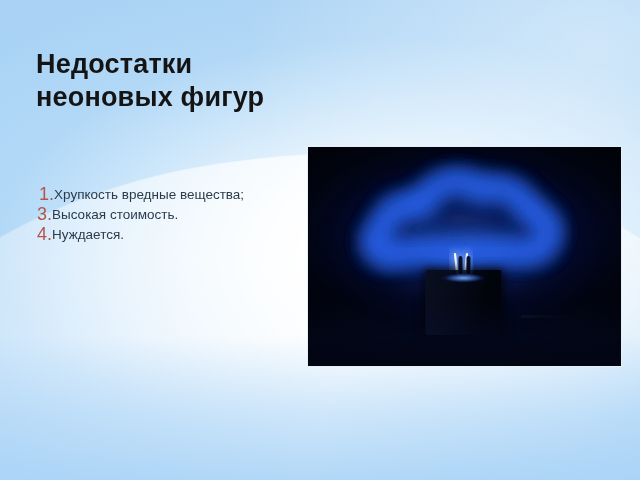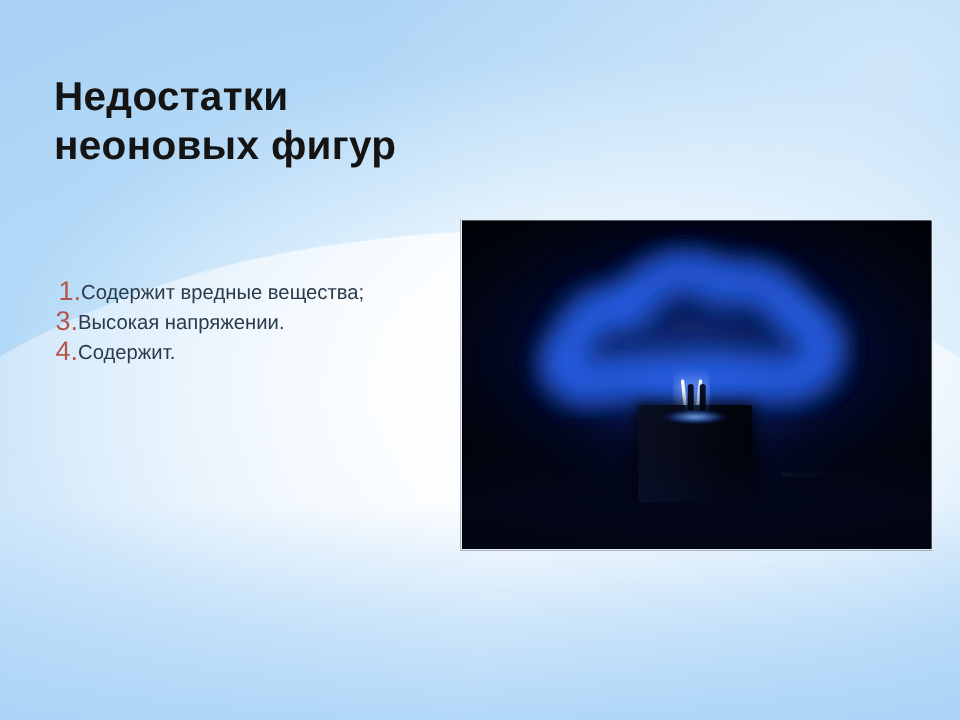--- a/index.html
+++ b/index.html
@@ -251,32 +251,32 @@
   <div class="bg-swoosh-upper"></div>
   <div class="bg-swoosh-lower"></div>
   <div class="bg-bottom-fade"></div>
 
   <h1 class="title">Недостатки неоновых фигур</h1>
 
   <ul class="list">
 
     <li class="list-item item-flush item-1">
       <span class="list-num">1.</span>
-      <span class="list-text">Содержит вредные вещества;</span>
+      <span class="list-text">Хрупкость вредные вещества;</span>
     </li>
 
 
     <li class="list-item item-flush item-3">
       <span class="list-num">3.</span>
-      <span class="list-text">Высокая напряжении.</span>
+      <span class="list-text">Высокая стоимость.</span>
     </li>
 
     <li class="list-item item-flush item-4">
       <span class="list-num">4.</span>
-      <span class="list-text">Содержит.</span>
+      <span class="list-text">Нуждается.</span>
     </li>
 
   </ul>
 
   <div class="picture">
     <div class="photo-inner"></div>
     <div class="photo-glow"></div>
 
     <svg class="cloud-svg" viewBox="0 0 315 221" preserveAspectRatio="none">
       <defs>

